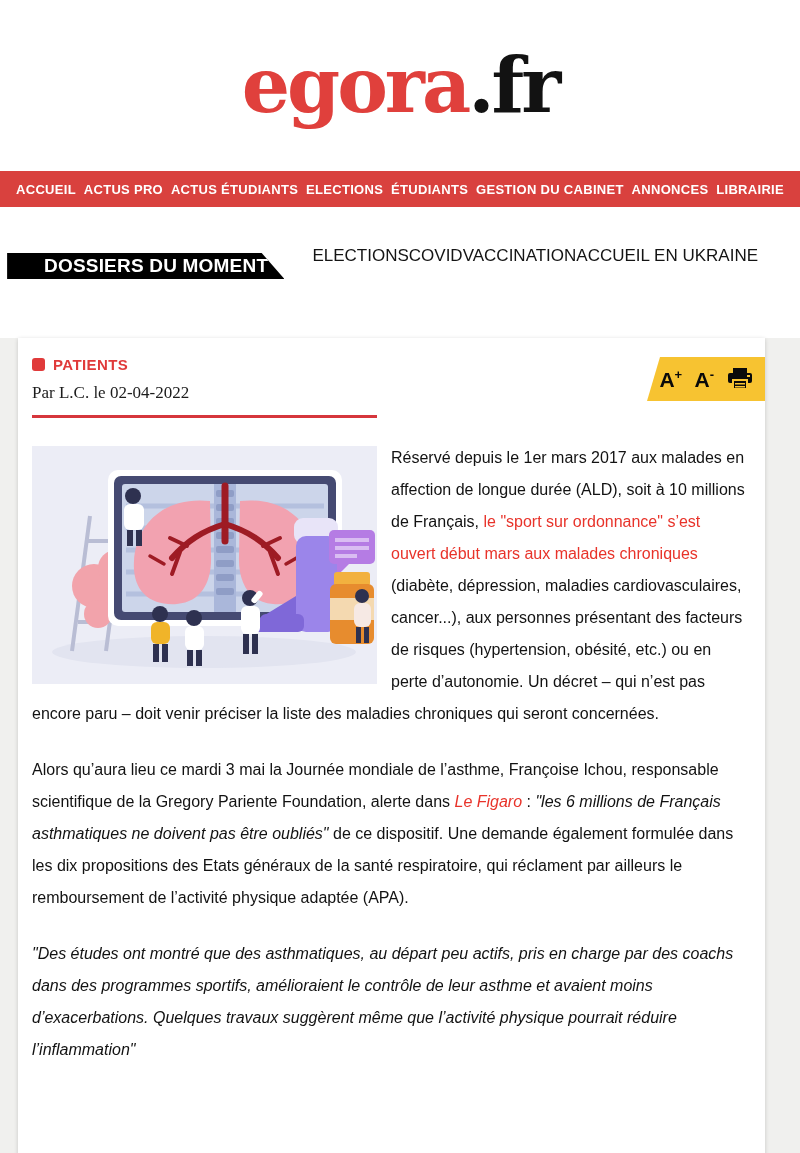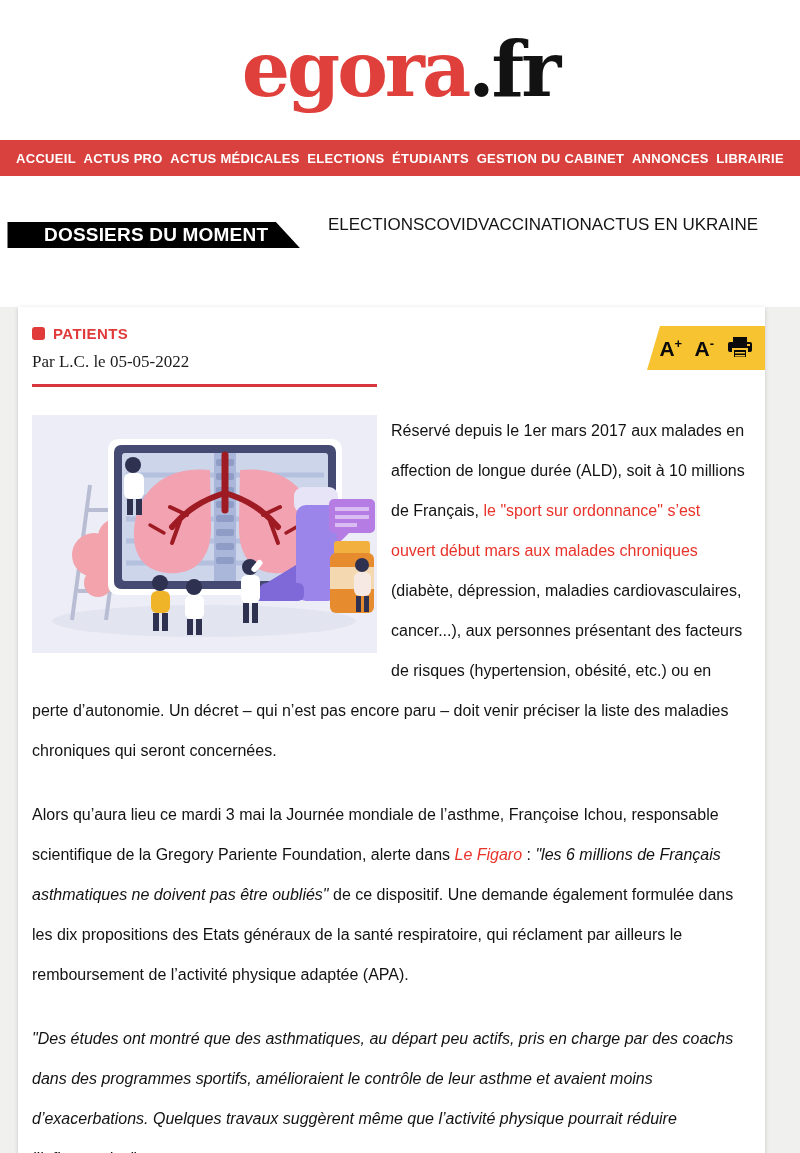--- a/index.html
+++ b/index.html
@@ -1,20 +1,20 @@
 <!DOCTYPE html>
 <html><head>
 <meta charset="utf-8">
 <style>
   * { margin:0; padding:0; box-sizing:border-box; }
   html,body { width:800px; height:1153px; overflow:hidden; background:#ffffff;
               font-family:"Liberation Sans", sans-serif; }
 
   
-  .site-header { height:140px; display:flex; align-items:center; justify-content:center; background:#fff; }
+  .site-header { height:171px; display:flex; align-items:center; justify-content:center; background:#fff; }
   .logo { font-family:"DejaVu Serif", serif; font-weight:700; font-size:76px; letter-spacing:-3px; line-height:1; }
   .logo .logo-main { color:#e0403c; }
   .logo .logo-suffix { color:#121212; }
 
   
   .main-nav { height:36px; background:#d9413e; display:flex; align-items:center;
               justify-content:space-between; padding:0 16px; }
   .main-nav .nav-item { color:#ffffff; font-size:13px; font-weight:700; letter-spacing:.3px;
                         text-decoration:none; cursor:pointer; white-space:nowrap; }
 
@@ -49,52 +49,52 @@
   .category-label { color:#e03a3a; font-size:15px; font-weight:700; letter-spacing:.4px; }
 
   .article-title { font-family:"Liberation Serif", serif; font-weight:700; color:#161616;
                    font-size:28px; line-height:1.28; margin:12px 2px 0 2px; }
   .article-byline { font-family:"Liberation Serif", serif; color:#1c1c1c; font-size:17px; margin:10px 2px 0 2px; }
   .byline-rule { width:345px; height:3px; background:#d6363c; margin:12px 0 6px 2px; }
 
   .article-body { margin-left:2px; color:#121212; }
   .article-figure { float:left; width:345px; height:238px; margin:4px 14px 6px 0; background:#ecedf6; }
   .article-intro { font-size:17px; font-weight:700; line-height:28px; color:#0d0d0d; padding-top:3px; }
-  .article-par { font-size:16px; line-height:40px; margin-top:24px; }
+  .article-par { font-size:16px; line-height:32px; margin-top:24px; }
   .seg-red { color:#e8332a; cursor:pointer; }
   .seg-italic { font-style:italic; }
   .seg-red-italic { color:#e8332a; font-style:italic; cursor:pointer;text-align:center; }
 </style>
 </head>
 <body>
 
 <header class="site-header">
   <div class="logo">
     <span class="logo-main">egora</span><span class="logo-suffix">.fr</span>
   </div>
 </header>
 
 <nav class="main-nav">
   <a class="nav-item">ACCUEIL</a>
   <a class="nav-item">ACTUS PRO</a>
-  <a class="nav-item">ACTUS MÉDICALES</a>
+  <a class="nav-item">ACTUS ÉTUDIANTS</a>
   <a class="nav-item">ELECTIONS</a>
   <a class="nav-item">ÉTUDIANTS</a>
   <a class="nav-item">GESTION DU CABINET</a>
   <a class="nav-item">ANNONCES</a>
   <a class="nav-item">LIBRAIRIE</a>
 </nav>
 
 <div class="dossier-row">
   <div class="dossier-tab">DOSSIERS DU MOMENT</div>
   <div class="dossier-links">
     <a class="dossier-link">ELECTIONS</a>
     <a class="dossier-link">COVID</a>
     <a class="dossier-link">VACCINATION</a>
-    <a class="dossier-link">ACTUS EN UKRAINE</a>
+    <a class="dossier-link">ACCUEIL EN UKRAINE</a>
   </div>
 </div>
 
 <div class="content-zone">
 
   <div class="breadcrumb">
     <span class="crumb">Accueil</span><span class="crumb-sep">»</span><span class="crumb">Actus pro</span><span class="crumb-sep">»</span><span class="crumb">Patients</span>
   </div>
 
   <div class="font-toolbar">
@@ -113,21 +113,21 @@
   </div>
 
   <article class="article-card">
 
     <div class="category-row">
       <span class="category-bullet"></span>
       <span class="category-label">PATIENTS</span>
     </div>
 
 
-    <div class="article-byline">Par L.C. le 05-05-2022</div>
+    <div class="article-byline">Par L.C. le 02-04-2022</div>
 
     <div class="byline-rule"></div>
 
     <div class="article-body">
 
       <div class="article-figure">
         <svg width="345" height="238" viewBox="0 0 345 238">
           <rect width="345" height="238" fill="#ecedf6"></rect>
           <ellipse cx="172" cy="206" rx="152" ry="16" fill="#e2e4f0"></ellipse>
 

